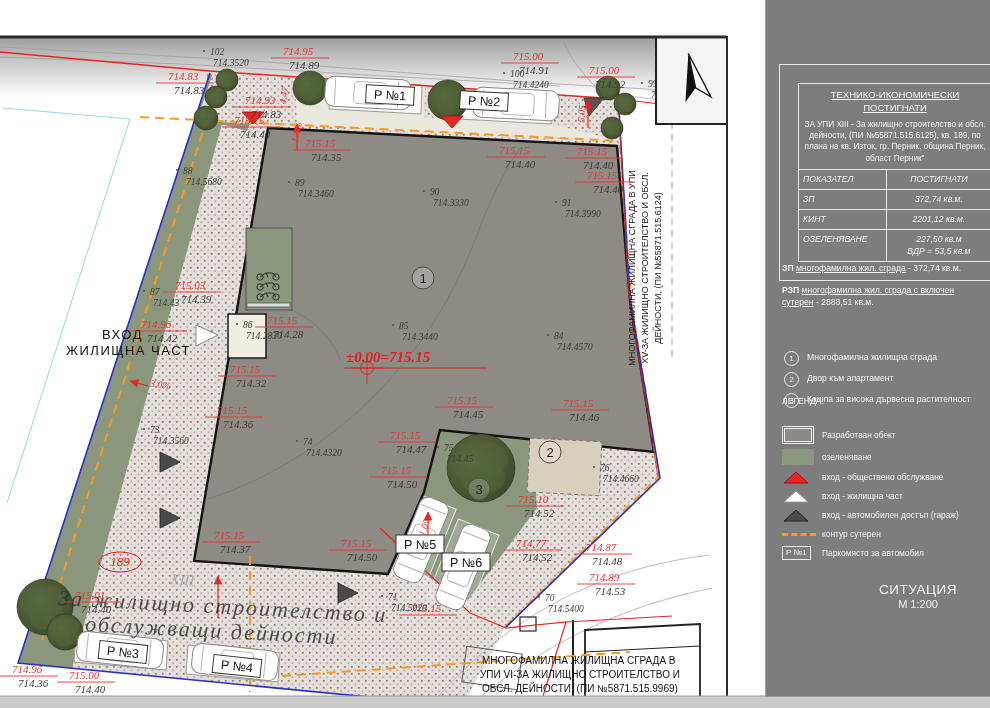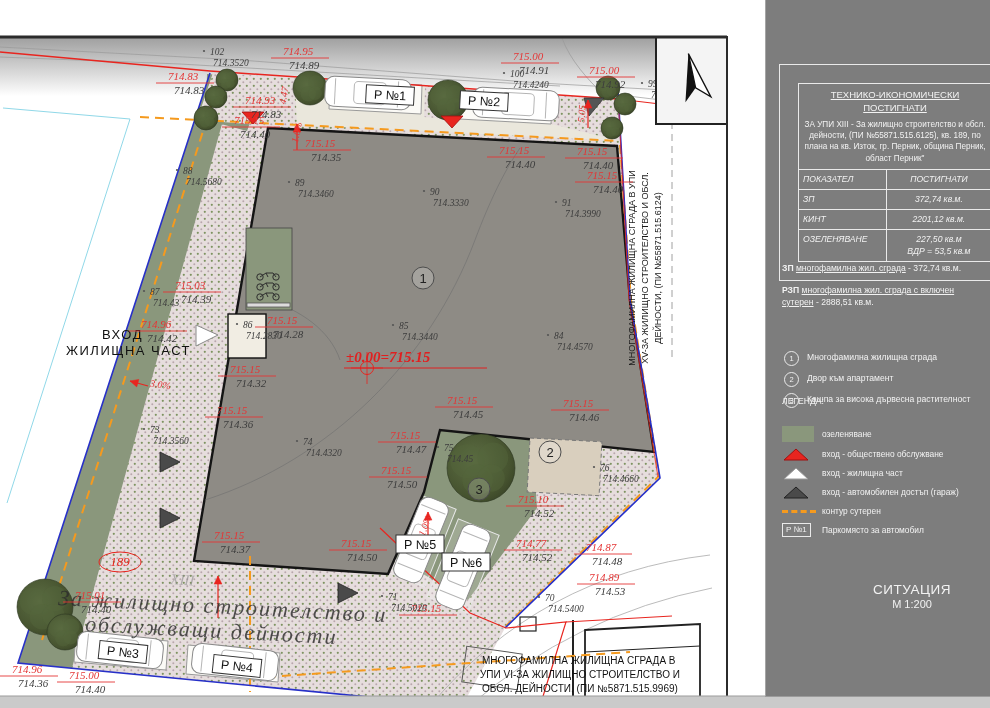--- a/index.html
+++ b/index.html
@@ -31,21 +31,21 @@
   .swc{flex:0 0 40px;display:flex;align-items:center;}
   .sw{width:32px;height:14px;display:inline-block;box-sizing:border-box;}
   .sw-dev{background:#8d8a84;border:1px solid #eee;box-shadow:inset 0 0 0 1px #7d7d7d,inset 0 0 0 2px #eee;height:18px;}
   .sw-green{background:#8a977c;height:16px;}
   .sw-pav{background-color:#e6dddd;height:16px;
       background-image:radial-gradient(circle at 2px 2px,#7e9361 1.2px,transparent 1.7px),
                        radial-gradient(circle at 5px 5px,#b9a7ad 1.1px,transparent 1.5px);
       background-size:7px 7px;}
   .sw-dash{width:34px;height:0;border-top:3px dashed #f59a1e;}
   .sw-pno{width:auto;border:1px solid #eaeaea;font-size:8px;padding:1px 3px;height:auto;}
-  .sit{position:absolute;right:14px;top:582px;width:130px;text-align:center;}
+  .sit{position:absolute;right:8px;top:582px;width:130px;text-align:center;}
   .sit1{font-size:13.5px;letter-spacing:.5px;}
   .sit2{font-size:11px;margin-top:1px;}
   
   #bstrip{position:absolute;left:765px;top:696px;width:225px;height:12px;background:#cacaca;border-top:1px solid #9b9b9b;}
 </style>
 </head>
 <body>
 
 <div id="app">
 
@@ -693,20 +693,26 @@
           <span>Двор към апартамент</span>
         </div>
     <div class="numrow">
           <span class="ncirc">3</span>
           <span>Кашпа за висока дървесна растителност</span>
         </div>
   </div>
 
   <div class="leg-title">ЛЕГЕНДА:</div>
   <div class="legend">
+    <div class="lrow">
+      <span class="swc">
+            <span class="sw sw-dev"></span>
+          </span>
+      <span>Разработван обект</span>
+    </div>
     <div class="lrow">
       <span class="swc">
             <span class="sw sw-green"></span>
           </span>
       <span>озеленяване</span>
     </div>
     <div class="lrow">
       <span class="swc">
             <svg width="28" height="14">
               <polygon points="2,13 26,13 14,2" fill="#e8251f" stroke="#a01010"></polygon>

